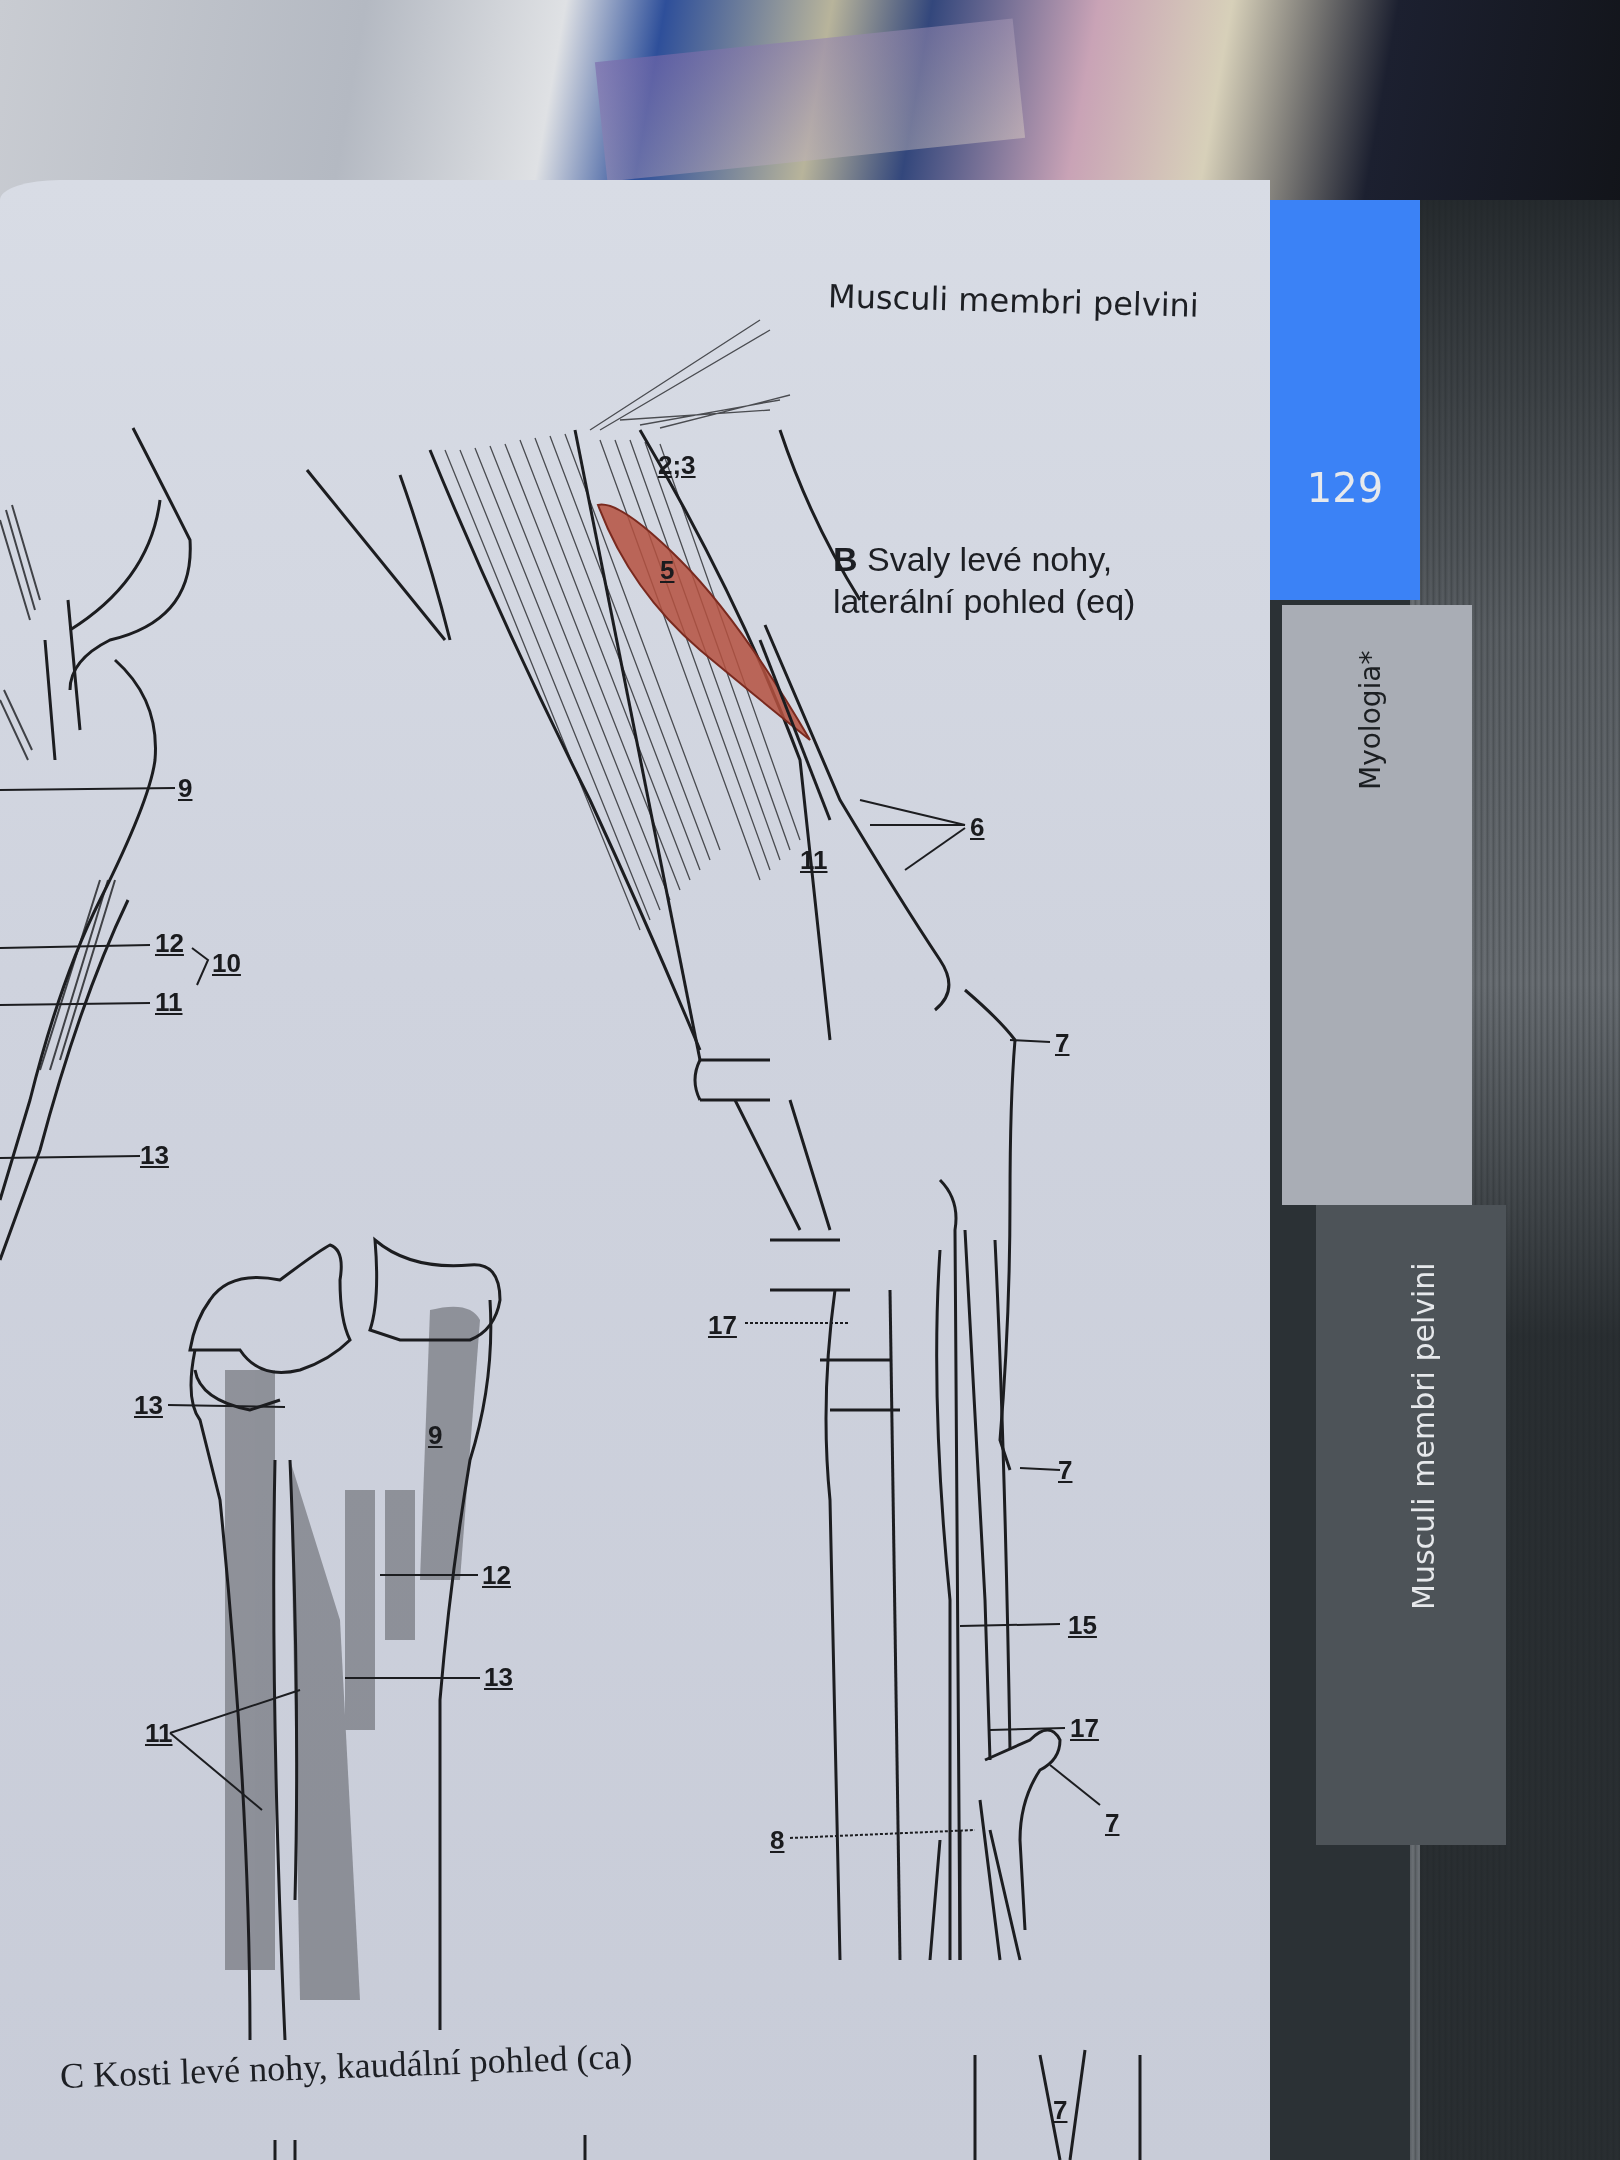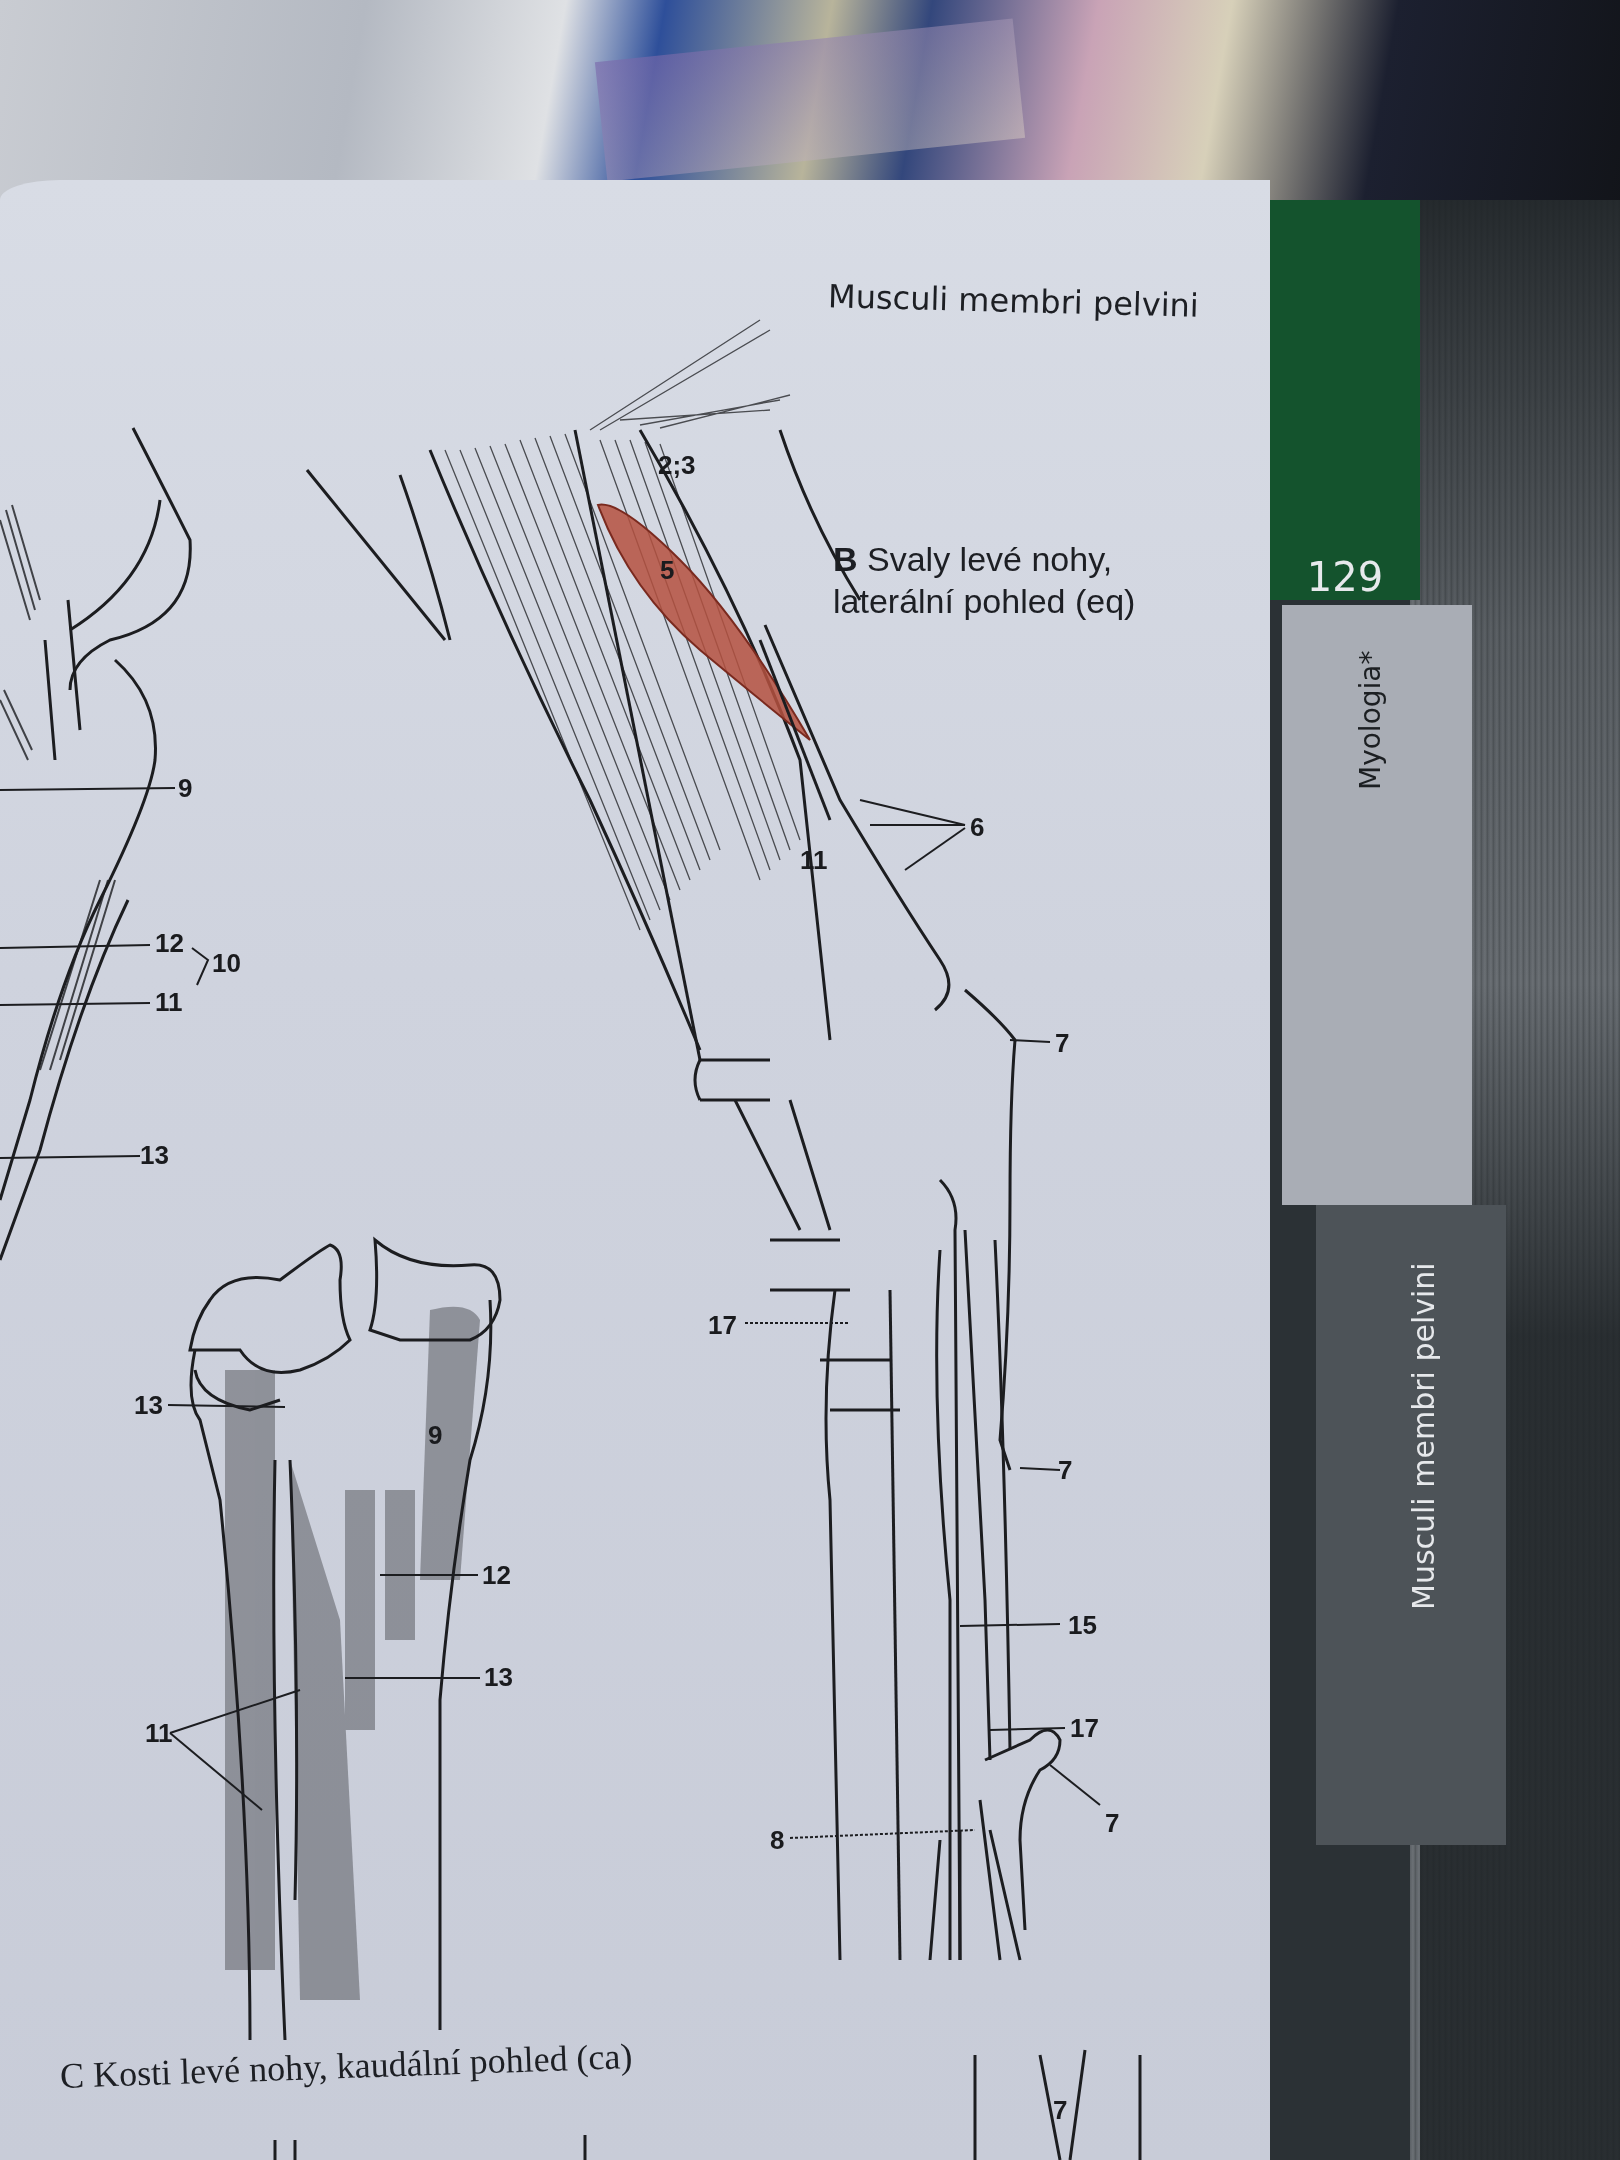--- a/index.html
+++ b/index.html
@@ -30,22 +30,22 @@
   }
   
   .page {
     position:absolute; left:0; top:180px; width:1270px; height:1980px;
     background:linear-gradient(180deg, #d8dce5 0%, #cfd3de 40%, #c8ccd8 100%);
     border-top-left-radius:60px 20px;
   }
   .thumb-tabs { position:absolute; left:1270px; top:200px; width:200px; height:1960px; }
   .tab-num {
     position:absolute; left:0; top:0; width:150px; height:400px;
-    background:#14532d; color:#e7e9ec;
-    display:flex; align-items:flex-end; justify-content:center;
+    background:#3b82f6; color:#e7e9ec;
+    display:flex; align-items:center; justify-content:center;
   }
   .tab-num span { margin-top:175px; font-size:40px; font-family:"DejaVu Sans", sans-serif; }
   .tab-section {
     position:absolute; left:12px; top:405px; width:190px; height:600px;
     background:#a9adb5;
   }
   .tab-chapter {
     position:absolute; left:46px; top:1005px; width:190px; height:640px;
     background:#4d5358;
   }
@@ -64,21 +64,21 @@
     position:absolute; left:833px; top:538px; font-family:Liberation Sans, sans-serif;
     font-size:34px; color:#1d1f24; line-height:42px;
   }
   .caption-b b { font-weight:bold; }
   .caption-c {
     position:absolute; left:60px; top:2045px; font-family:"Liberation Serif", serif;
     font-size:36px; color:#1d1f24; transform:rotate(-2deg);
   }
   .label {
     position:absolute; font-family:"Liberation Sans", sans-serif; font-weight:bold;
-    font-size:26px; color:#1a1b1e;
+    font-size:26px; color:#1a1b1e;text-decoration:underline;
   }
   svg.drawing { position:absolute; left:0; top:0; }
 </style>
 </head>
 <body>
 
 <div class="bg-fabric"></div>
 <div class="bg-fabric-2"></div>
 <div class="page-stack"></div>
 <div class="page-stack-dark"></div>

